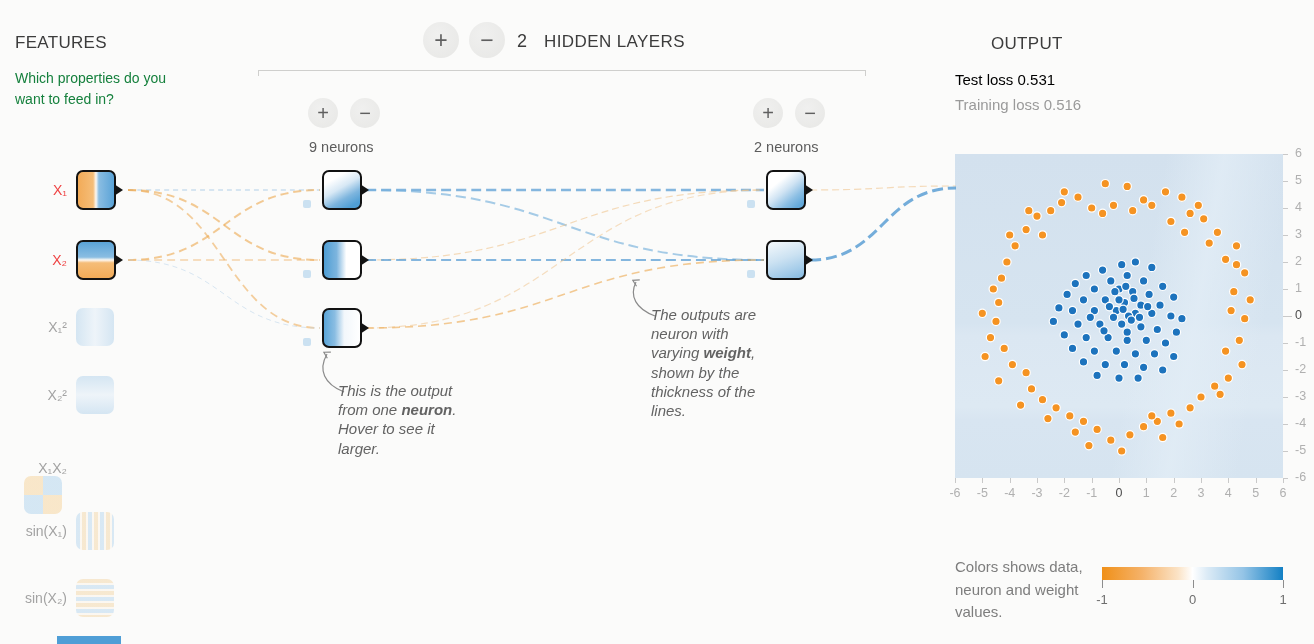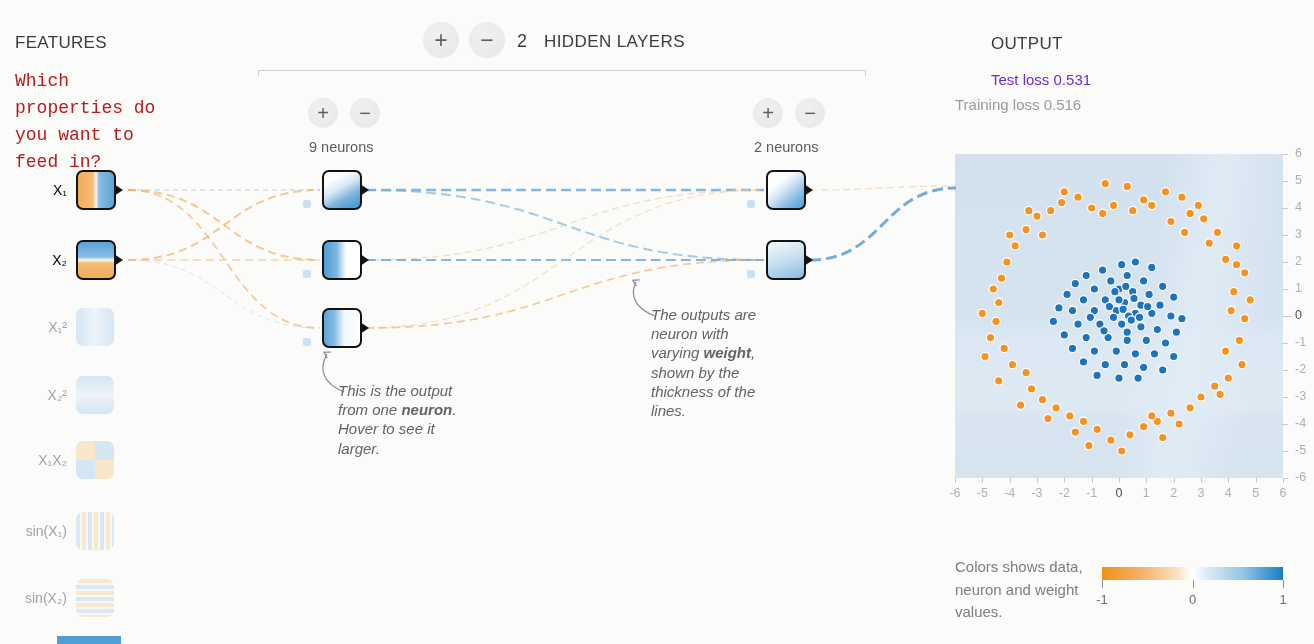--- a/index.html
+++ b/index.html
@@ -5,21 +5,21 @@
   * { margin:0; padding:0; box-sizing:border-box; }
   html,body { width:1314px; height:644px; }
   body {
     position:relative; width:1314px; height:644px; overflow:hidden;
     background:#fbfbfa; font-family:"Liberation Sans", sans-serif; color:#333;
   }
   .abs { position:absolute; }
 
   
   .col-title { font-size:17px; color:#3c3c3c; letter-spacing:.3px; }
-  .subtitle { font-size:18px; color:#b91c1c; line-height:1.5; width:160px;font-family:Liberation Mono, monospace; }
+  .subtitle { font-size:14px; color:#15803d; line-height:1.5; width:160px; }
 
   
   .round-btn {
     position:absolute; border-radius:50%; background:radial-gradient(circle at 40% 35%, #f0f0ef, #e7e7e5);
     display:flex; align-items:center; justify-content:center;
     color:#5f5f5f; cursor:pointer; user-select:none;
   }
   .round-btn.big { width:36px; height:36px; font-size:23px; }
   .round-btn.small { width:30px; height:30px; font-size:20px; }
 
@@ -28,21 +28,21 @@
 
   .bracket {
     position:absolute; left:258px; top:70px; width:608px; height:6px;
     border-top:1px solid #cfcfcd; border-left:1px solid #cfcfcd; border-right:1px solid #cfcfcd;
   }
 
   .neurons-label { position:absolute; font-size:14.5px; color:#5c5c5c; }
 
   
   .feature-row { position:absolute; display:flex; align-items:center; }
-  .feature-label { width:66px; text-align:right; font-size:14px; color:#000000; padding-right:9px; }
+  .feature-label { width:66px; text-align:right; font-size:14px; color:#ef4444; padding-right:9px; }
   .feature-row.inactive .feature-label { color:#a3a3a3; }
   .thumb {
     position:relative; width:40px; height:40px; border-radius:7px; cursor:pointer;
   }
   .feature-row.active .thumb { border:2px solid #121212; }
   .feature-row.inactive .thumb { opacity:.55; width:38px; height:38px; }
 
   .node {
     position:absolute; width:40px; height:40px; border:2px solid #121212; border-radius:7px;
     cursor:pointer; z-index:3; background:#fff;
@@ -67,21 +67,21 @@
   .g-m2 { background:linear-gradient(160deg,#eef5fa 8%,#cce2f2 45%,#a3cbe9 78%,#8abde2 96%); }
 
   .mini-mark { position:absolute; width:8px; height:8px; border-radius:2px; background:#b7d5ec; opacity:.7; z-index:2; }
 
   
   .annotation { position:absolute; font-size:15px; font-style:italic; color:#636363; line-height:1.28; z-index:5; }
   .annotation b { font-weight:bold; }
 
   
   .loss-line { position:absolute; font-size:15px; }
-  .loss-dark { color:#6d28d9;margin-left:36px; }
+  .loss-dark { color:#000000; }
   .loss-gray { color:#9a9a9a; }
 
   #plot {
     position:absolute; left:955px; top:154px; width:328px; height:324px;
     background:
       linear-gradient(100deg, rgba(255,255,255,0) 55%, rgba(226,237,246,.8) 70%, rgba(226,237,246,0) 88%),
       linear-gradient(180deg,#d3e1ee 0%,#d6e4f0 52%,#dbe7f2 56%,#dde9f3 78%,#d8e5f1 82%,#d6e4f0 100%);
   }
   .tick-label { position:absolute; font-size:12.5px; color:#b0b0b0; }
   .tick-label.zero { color:#4e4e4e; }
@@ -141,21 +141,21 @@
     </div>
 </div>
 <div class="feature-row inactive" style="left:10px; top:308px;">
   <div class="feature-label">X₁²</div>
   <div class="thumb g-x1sq"></div>
 </div>
 <div class="feature-row inactive" style="left:10px; top:376px;">
   <div class="feature-label">X₂²</div>
   <div class="thumb g-x2sq"></div>
 </div>
-<div class="feature-row inactive" style="left:10px; top:441px;">
+<div class="feature-row inactive" style="left:10px; top:460px;flex-direction:column;">
   <div class="feature-label">X₁X₂</div>
   <div class="thumb g-x1x2"></div>
 </div>
 <div class="feature-row inactive" style="left:10px; top:512px;">
   <div class="feature-label">sin(X₁)</div>
   <div class="thumb g-sinx1"></div>
 </div>
 <div class="feature-row inactive" style="left:10px; top:579px;justify-content:center;">
   <div class="feature-label">sin(X₂)</div>
   <div class="thumb g-sinx2"></div>

